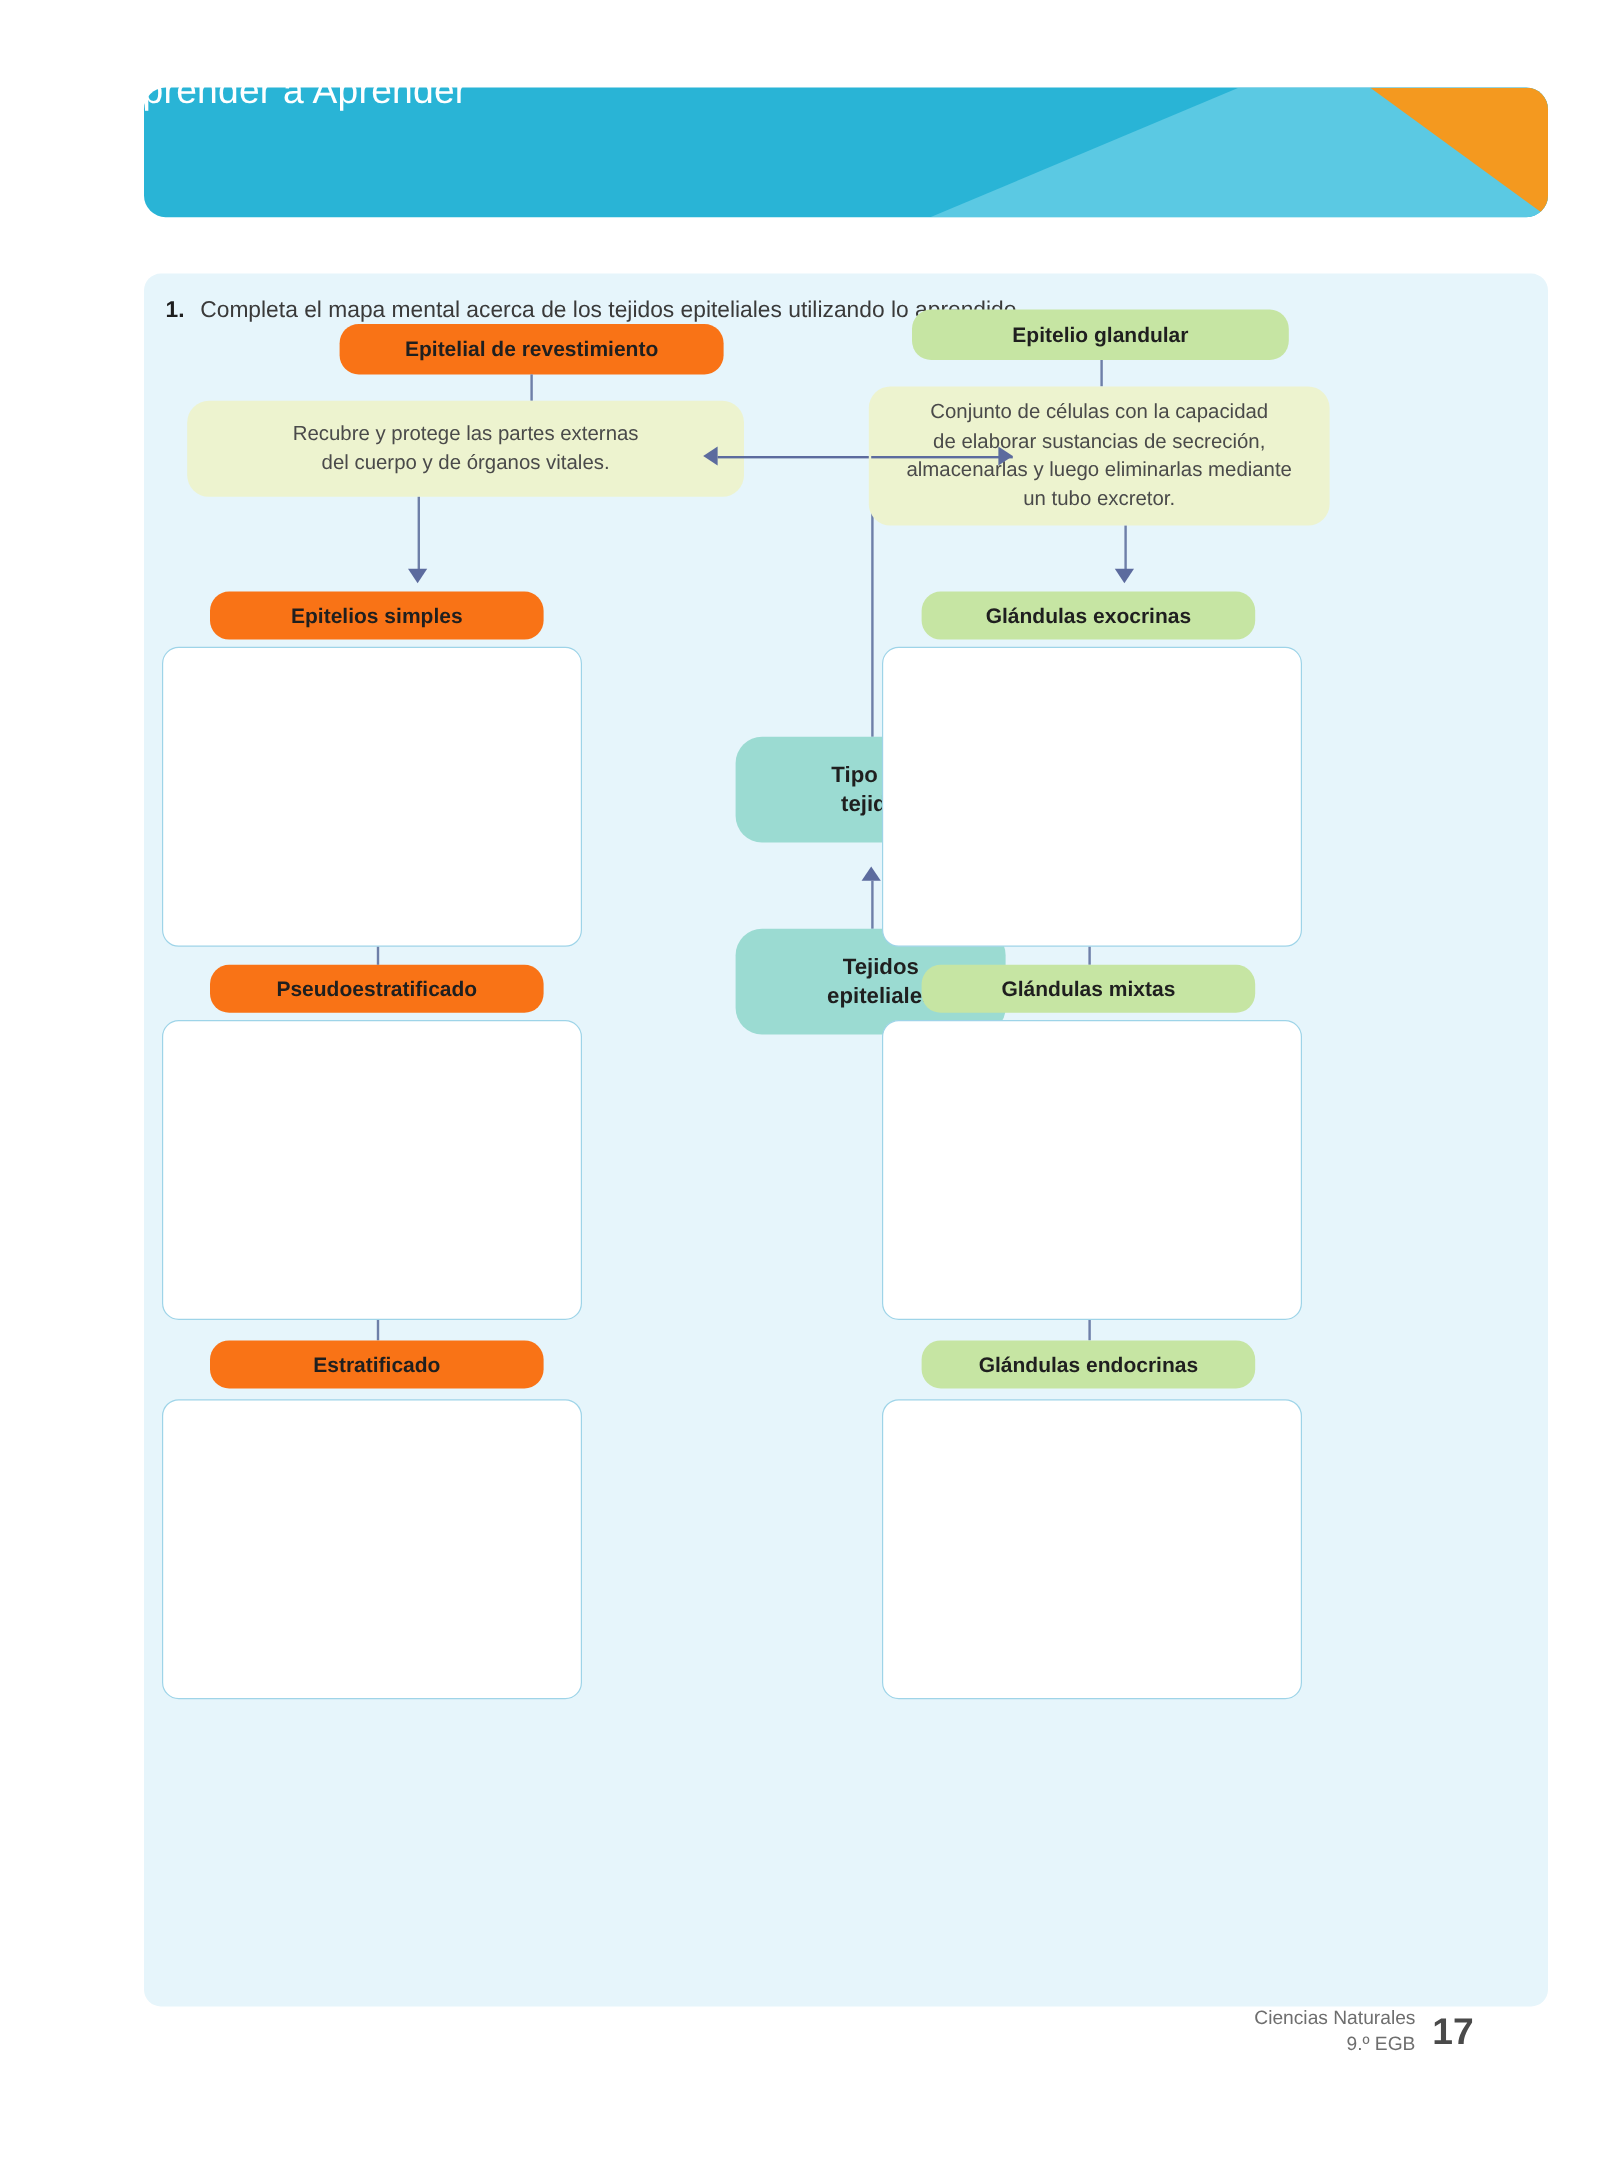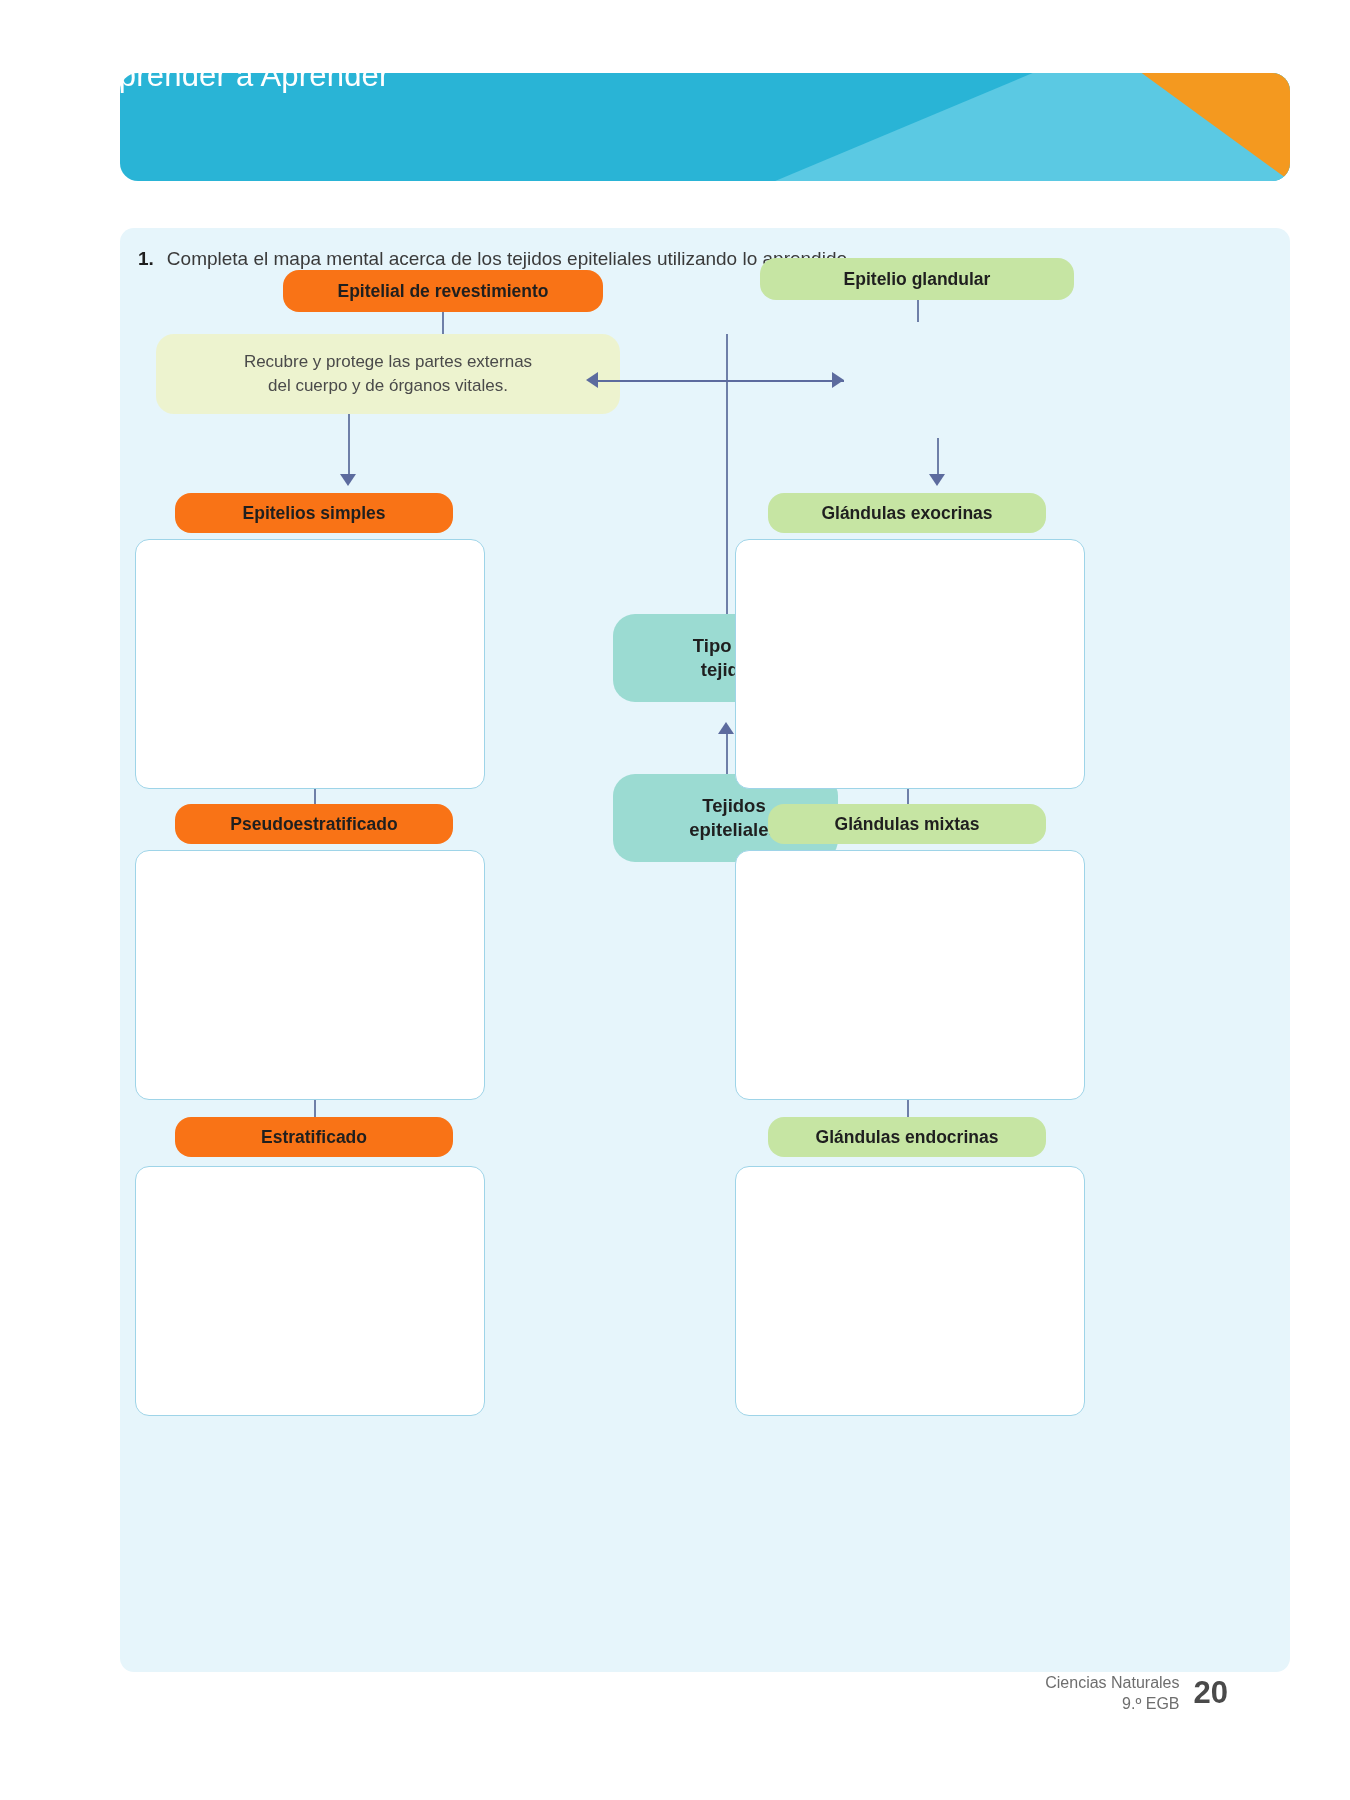--- a/index.html
+++ b/index.html
@@ -233,20 +233,24 @@
     <div class="vline" style="left:606px; top:506px; height:40px;"></div>
     <div class="arrow-up" style="left:598px; top:494px;"></div>
 
     <div class="teal" style="left:493px; top:546px; width:225px; height:88px;padding-left:17px;">Tejidos
 epiteliales</div>
 
     <div class="pill green" style="left:640px; top:30px; width:314px; height:42px;">Epitelio glandular</div>
 
     <div class="vline" style="left:797px; top:72px; height:22px;"></div>
 
+    <div class="desc" style="left:604px; top:94px; width:384px; height:116px;">Conjunto de células con la capacidad
+de elaborar sustancias de secreción,
+almacenarlas y luego eliminarlas mediante
+un tubo excretor.</div>
 
     <div class="hline" style="left:606px; top:152px; width:118px;"></div>
     <div class="arrow-right" style="left:712px; top:144px;"></div>
 
     <div class="vline" style="left:817px; top:210px; height:38px;"></div>
     <div class="arrow-down" style="left:809px; top:246px;"></div>
 
     <div class="pill green" style="left:648px; top:265px; width:278px; height:40px;">Glándulas exocrinas</div>
 
     <div class="answerbox" style="left:615px; top:311px; width:350px; height:250px;"></div>
@@ -261,16 +265,16 @@
 
     <div class="pill green" style="left:648px; top:889px; width:278px; height:40px;">Glándulas endocrinas</div>
 
     <div class="answerbox" style="left:615px; top:938px; width:350px; height:250px;"></div>
 
   </div>
 
   <div class="footer">
     <div class="footer-text">Ciencias Naturales
 9.º EGB</div>
-    <div class="footer-page">20</div>
+    <div class="footer-page">17</div>
   </div>
 
 </div>
 
 </body></html>

